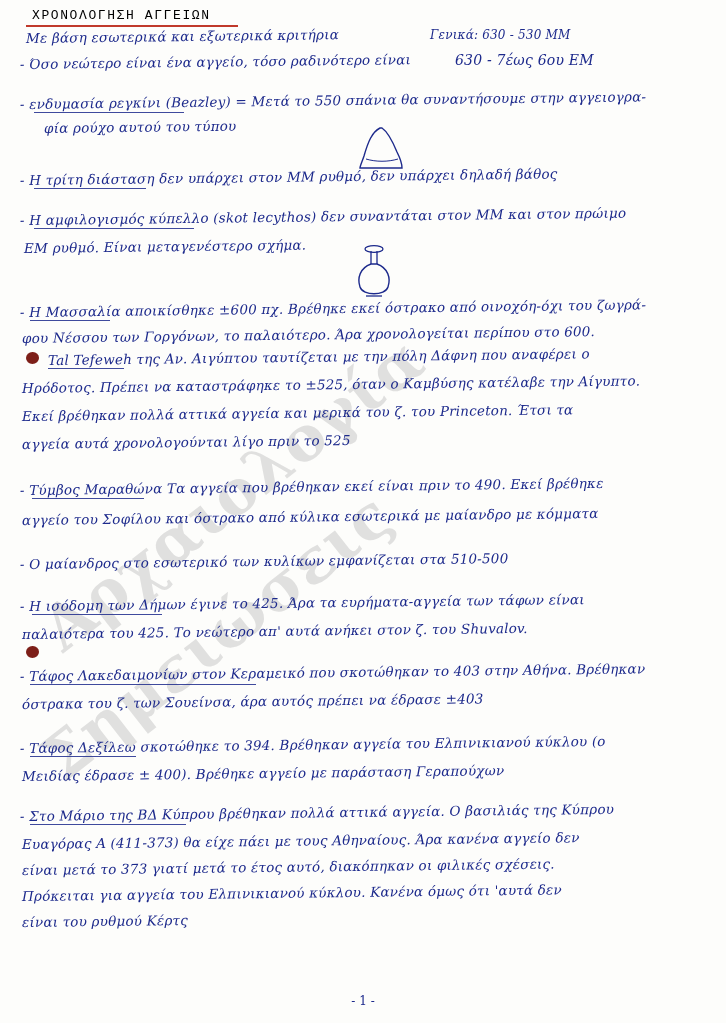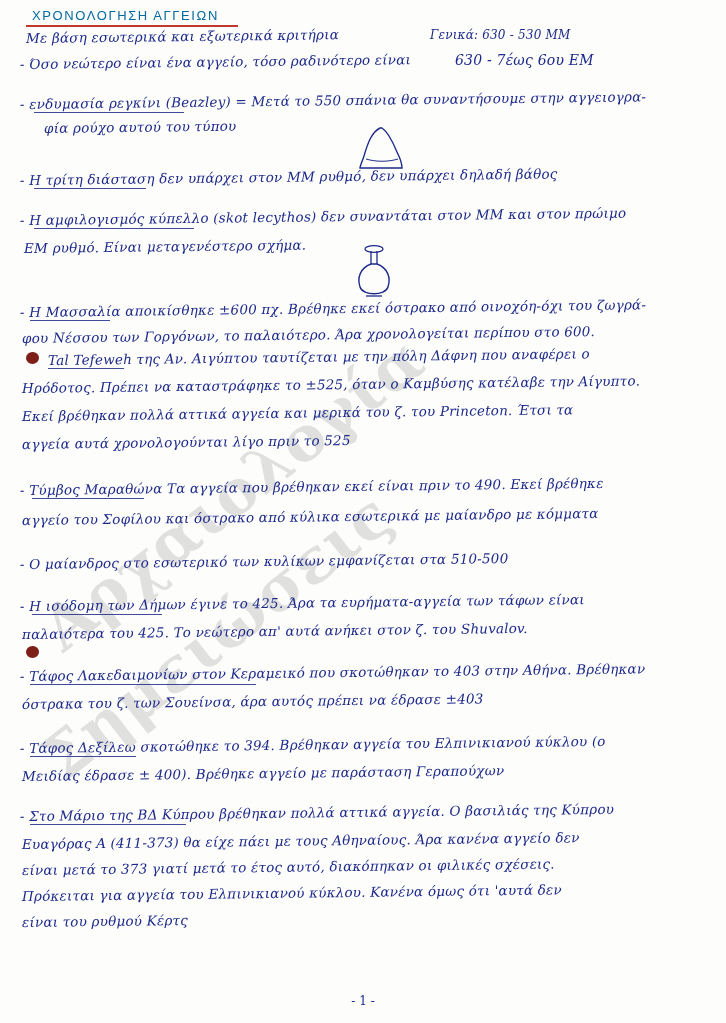--- a/index.html
+++ b/index.html
@@ -56,24 +56,24 @@
     letter-spacing: 0.2px;
     white-space: nowrap;
     z-index: 10;
     transform-origin: left center;
   }
   .hand {
     font-style: italic;
     font-family: "DejaVu Serif", serif;
   }
   .title {
-    color: #0369a1;
+    color: #000000;
     font-size: 13px;
     letter-spacing: 1.6px;
-    font-family: Liberation Sans, sans-serif;
+    font-family: Liberation Mono, monospace;
   }
   .title-underline {
     position: absolute;
     height: 1.5px;
     background: #c0392b;
     z-index: 10;
   }
   .uline {
     position: absolute;
     height: 1px;

